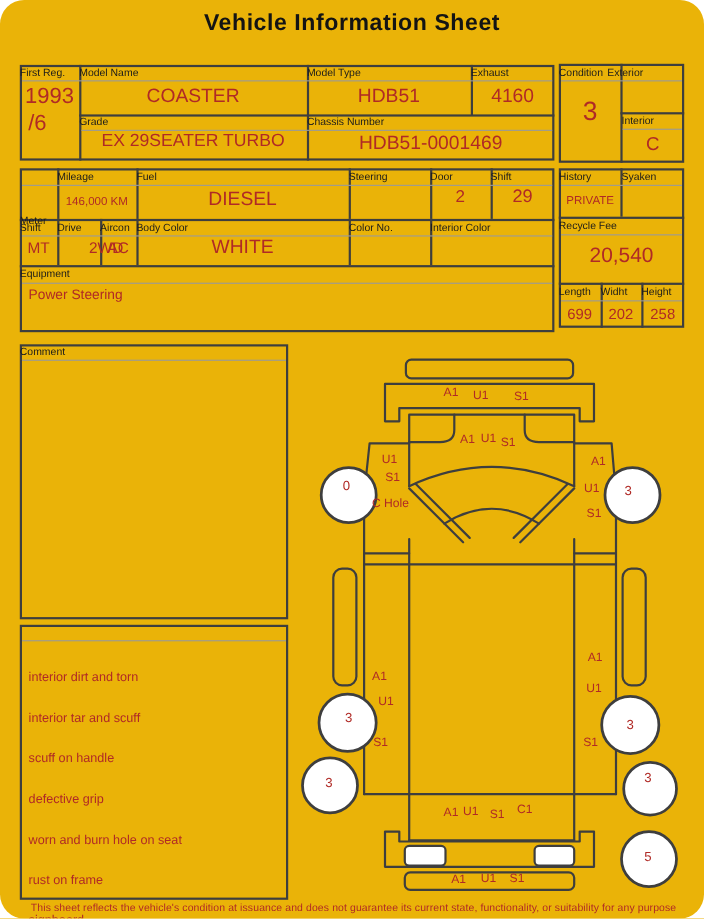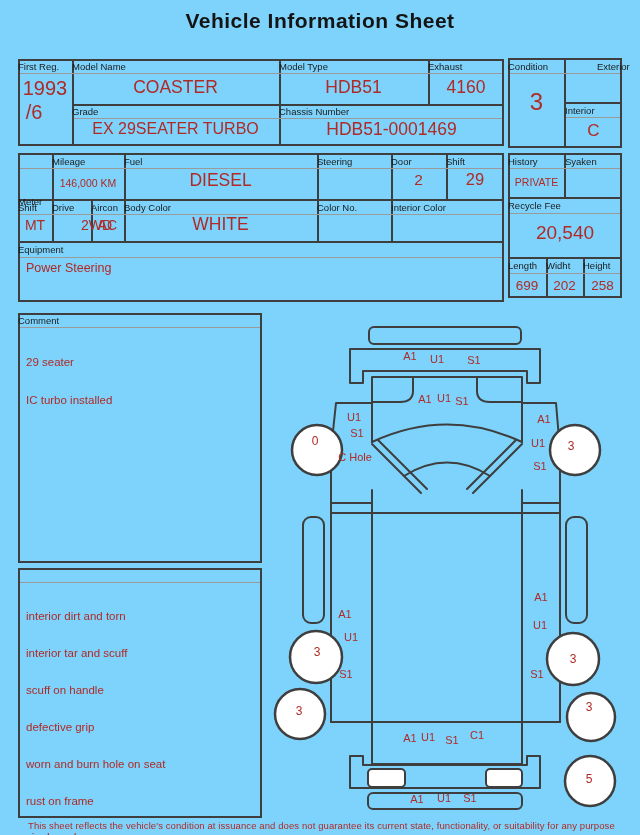--- a/index.html
+++ b/index.html
@@ -5,23 +5,24 @@
   :root{
     --red:#b02a26;
     --ink:#1b1b1b;
     --line:#3e3e3e;
     --hair:#9a9a9a;
   }
   html,body{margin:0;padding:0;}
   .page{
     position:relative;
     width:640px;height:835px;
-    background:#7dd3fc;
+    background:#eab308;
     font-family:"Liberation Sans", sans-serif;
     overflow:hidden;
+    border-radius:22px;
   }
   .title{
     position:absolute;left:0;top:9px;width:640px;
     text-align:center;font-size:21px;font-weight:600;
     letter-spacing:.5px;color:#141414;
   }
   .box{position:absolute;border:2px solid var(--line);box-sizing:border-box;background:transparent;}
   .ln{position:absolute;background:var(--line);}
   .thin{position:absolute;background:var(--hair);height:1px;}
   .hdr{position:absolute;color:var(--ink);font-size:9.5px;text-align:left;white-space:nowrap;}
@@ -70,21 +71,21 @@
   <div class="val" style="left:279px;top:119px;width:225px;font-size:17.5px;">HDB51-0001469</div>
 
   <div class="box" style="left:508px;top:58px;width:114px;height:90px;"></div>
   <div class="ln" style="left:564px;top:58px;width:2px;height:90px;"></div>
   <div class="ln" style="left:564px;top:102px;width:58px;height:2px;"></div>
   <div class="thin" style="left:510px;top:73px;width:110px;"></div>
   <div class="thin" style="left:566px;top:117px;width:54px;"></div>
 
   <div class="hdr" style="left:508px;top:61px;width:57px;">Condition</div>
   <div class="val" style="left:508px;top:88px;width:57px;font-size:24px;">3</div>
-  <div class="hdr" style="left:597px;top:61px;width:35px;">Exterior</div>
+  <div class="hdr" style="left:536px;top:61px;width:35px;padding-left:16px;">Exterior</div>
   <div class="val" style="left:565px;top:80px;width:57px;font-size:15px;"></div>
   <div class="hdr" style="left:565px;top:105px;width:57px;">Interior</div>
   <div class="val" style="left:565px;top:121px;width:57px;font-size:17px;">C</div>
 
   <div class="box" style="left:18px;top:153px;width:486px;height:149px;"></div>
   <div class="ln" style="left:52px;top:153px;width:2px;height:46px;"></div>
   <div class="ln" style="left:124px;top:153px;width:2px;height:46px;"></div>
   <div class="ln" style="left:317px;top:153px;width:2px;height:46px;"></div>
   <div class="ln" style="left:391px;top:153px;width:2px;height:46px;"></div>
   <div class="ln" style="left:446px;top:153px;width:2px;height:46px;"></div>
@@ -142,24 +143,20 @@
   <div class="hdr" style="left:508px;top:260px;width:38px;">Length</div>
   <div class="hdr" style="left:546px;top:260px;width:37px;">Widht</div>
   <div class="hdr" style="left:583px;top:260px;width:39px;">Height</div>
   <div class="val" style="left:508px;top:278px;width:38px;font-size:13.5px;">699</div>
   <div class="val" style="left:546px;top:278px;width:37px;font-size:13.5px;">202</div>
   <div class="val" style="left:583px;top:278px;width:39px;font-size:13.5px;">258</div>
 
   <div class="box" style="left:18px;top:313px;width:244px;height:250px;"></div>
   <div class="thin" style="left:20px;top:327px;width:240px;"></div>
   <div class="hdr" style="left:18px;top:315px;width:244px;">Comment</div>
-  <div class="freeText comment-lines" style="left:26px;top:332px;font-size:11.5px;">
-    <div>29 seater</div>
-    <div>IC turbo installed</div>
-  </div>
 
   <div class="box" style="left:18px;top:568px;width:244px;height:250px;"></div>
   <div class="thin" style="left:20px;top:582px;width:240px;"></div>
   <div class="freeText note-lines" style="left:26px;top:586px;font-size:11.5px;">
     <div>interior dirt and torn</div>
     <div>interior tar and scuff</div>
     <div>scuff on handle</div>
     <div>defective grip</div>
     <div>worn and burn hole on seat</div>
     <div>rust on frame</div>

